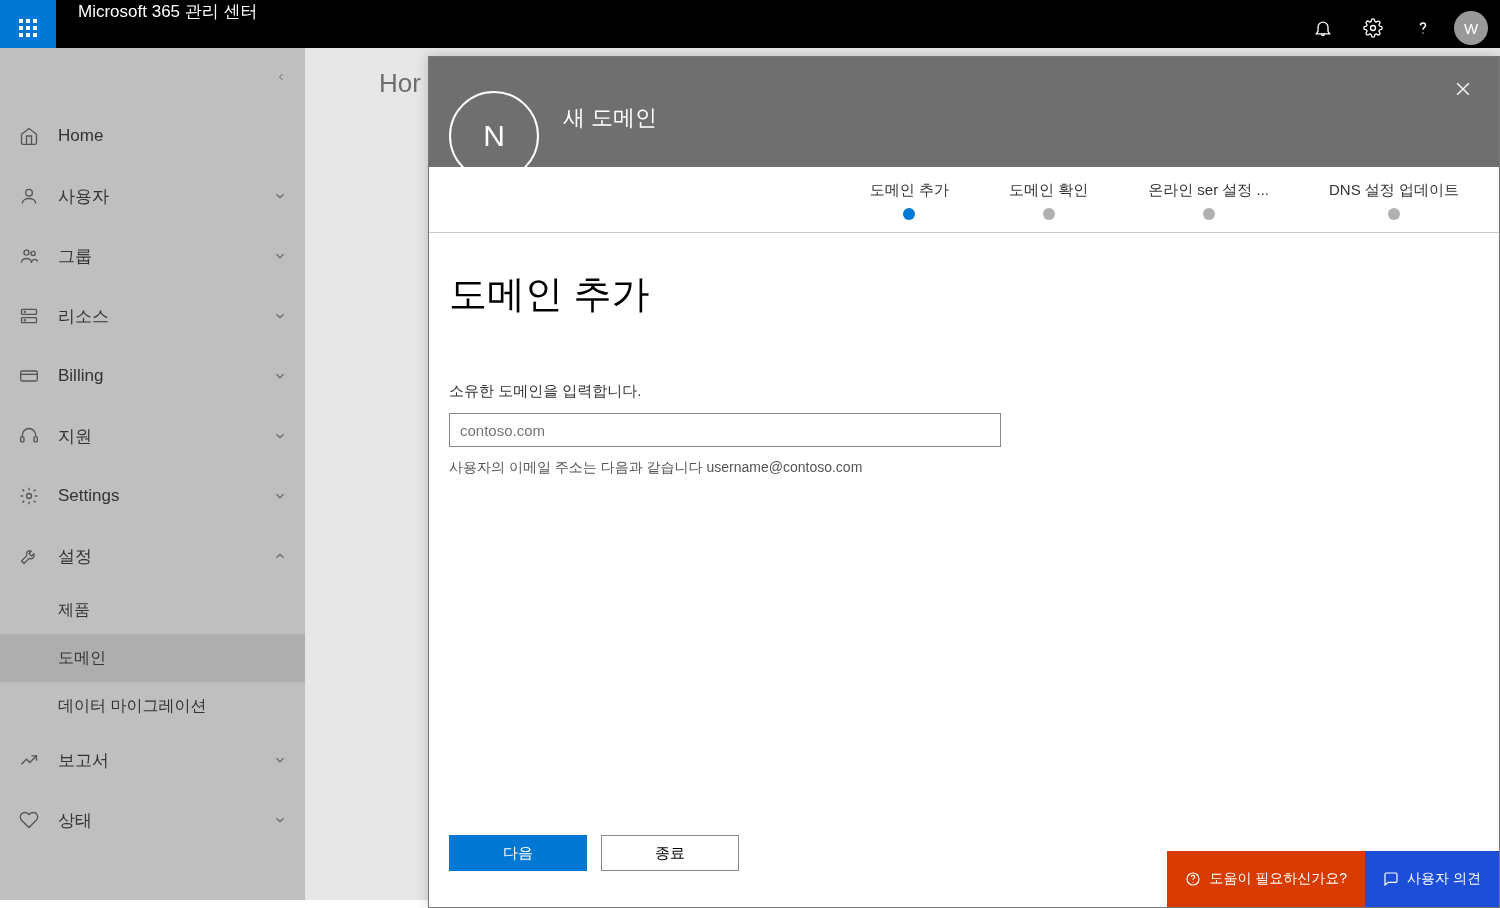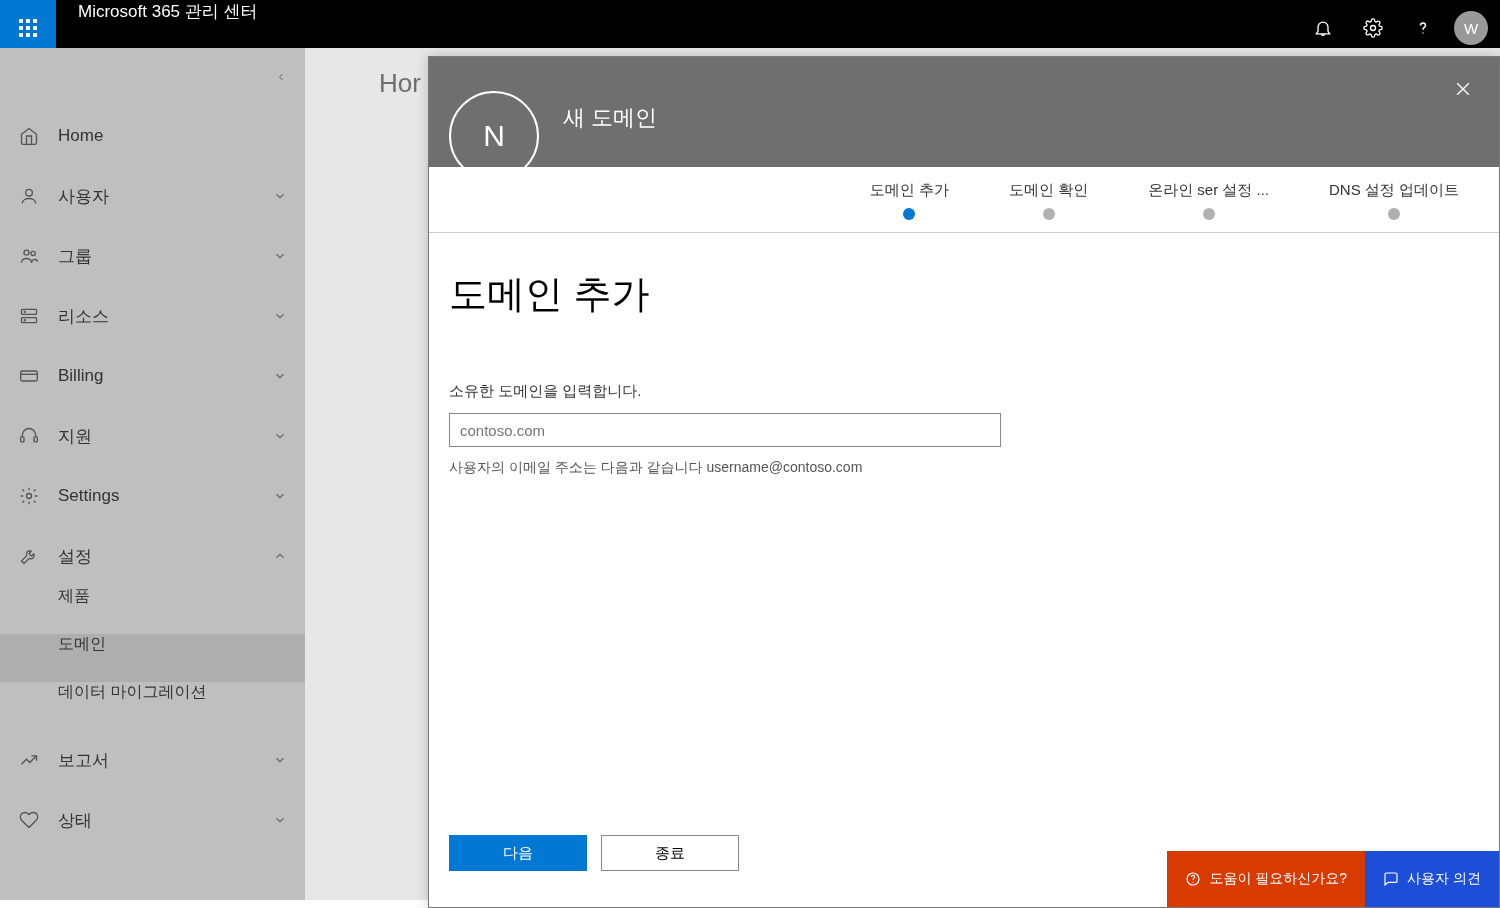--- a/index.html
+++ b/index.html
@@ -57,21 +57,21 @@
       height: 60px;
       display: flex; align-items: center;
       padding: 0 18px 0 18px;
       color: #333; cursor: pointer;
       gap: 18px;
     }
     .nav-icon { width: 22px; display:flex; align-items:center; justify-content:center; color:#555; }
     .nav-label { flex: 1; font-size: 17px; }
     .nav-chevron { color: #666; }
     .nav-subitem {
-      height: 48px; display:flex; 
+      height: 48px; display:flex; align-items:center;
       padding-left: 58px; font-size: 16px; color:#333; cursor:pointer;
     }
     .nav-subitem.active { background: #aeaeae; }
 
     
     .main-col {
       flex: 1; background: #e7e7e7;
       position: relative;
     }
     .breadcrumb-bg {

